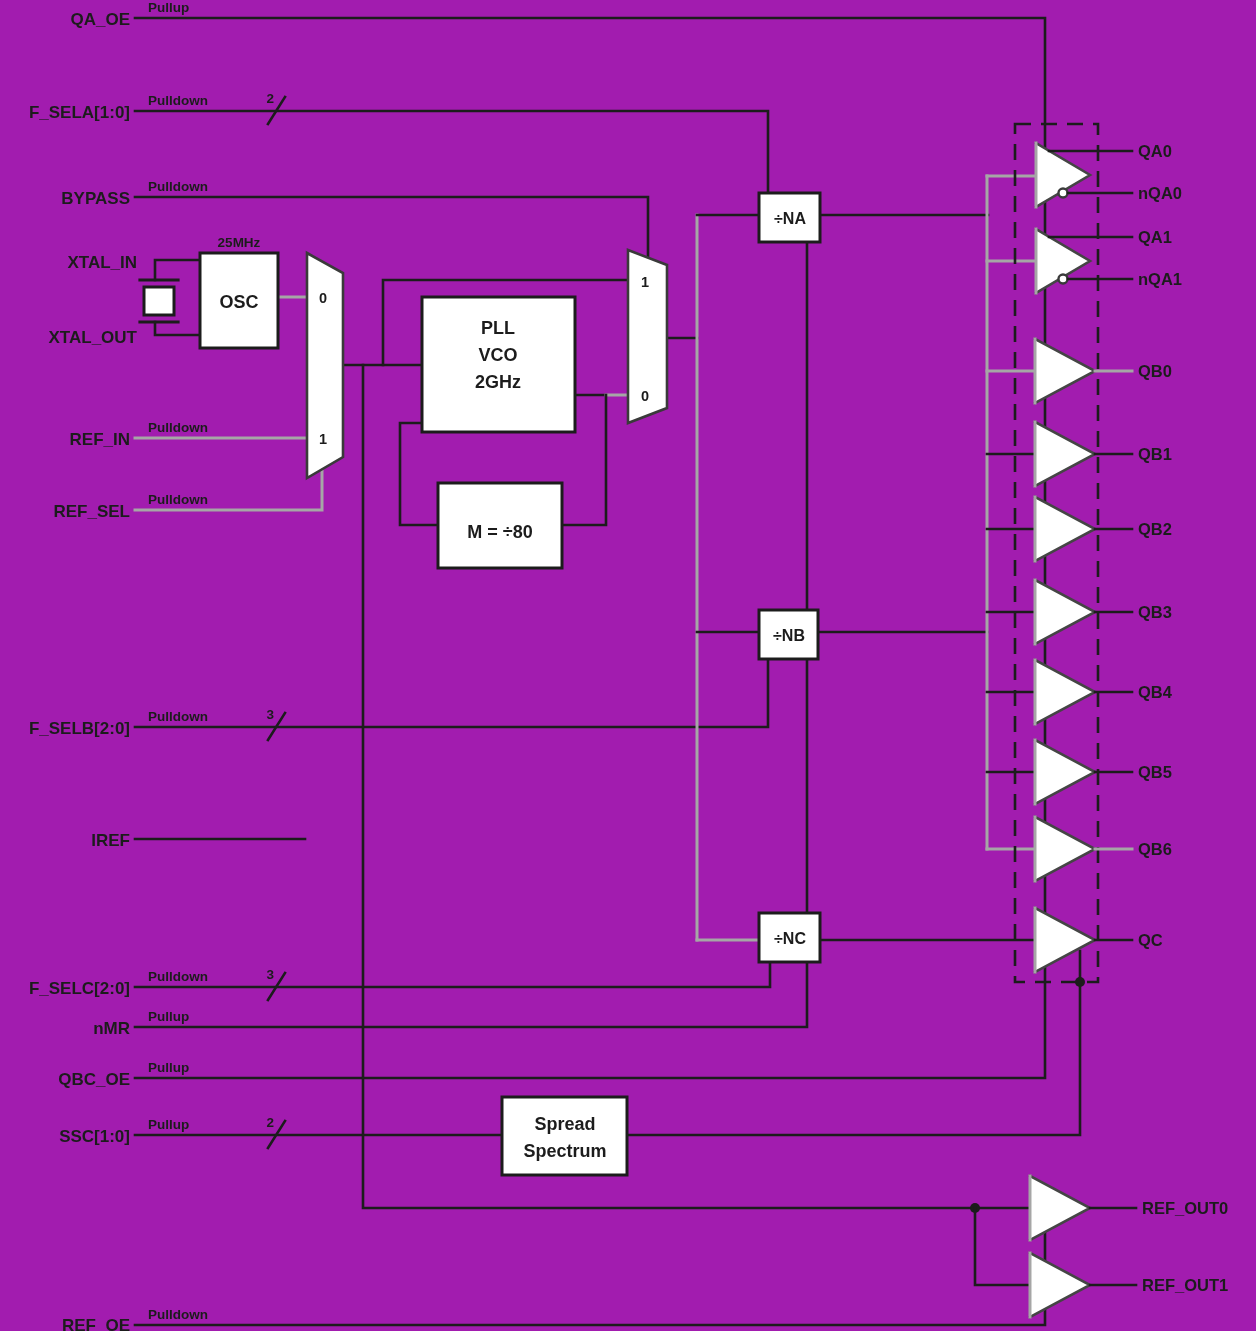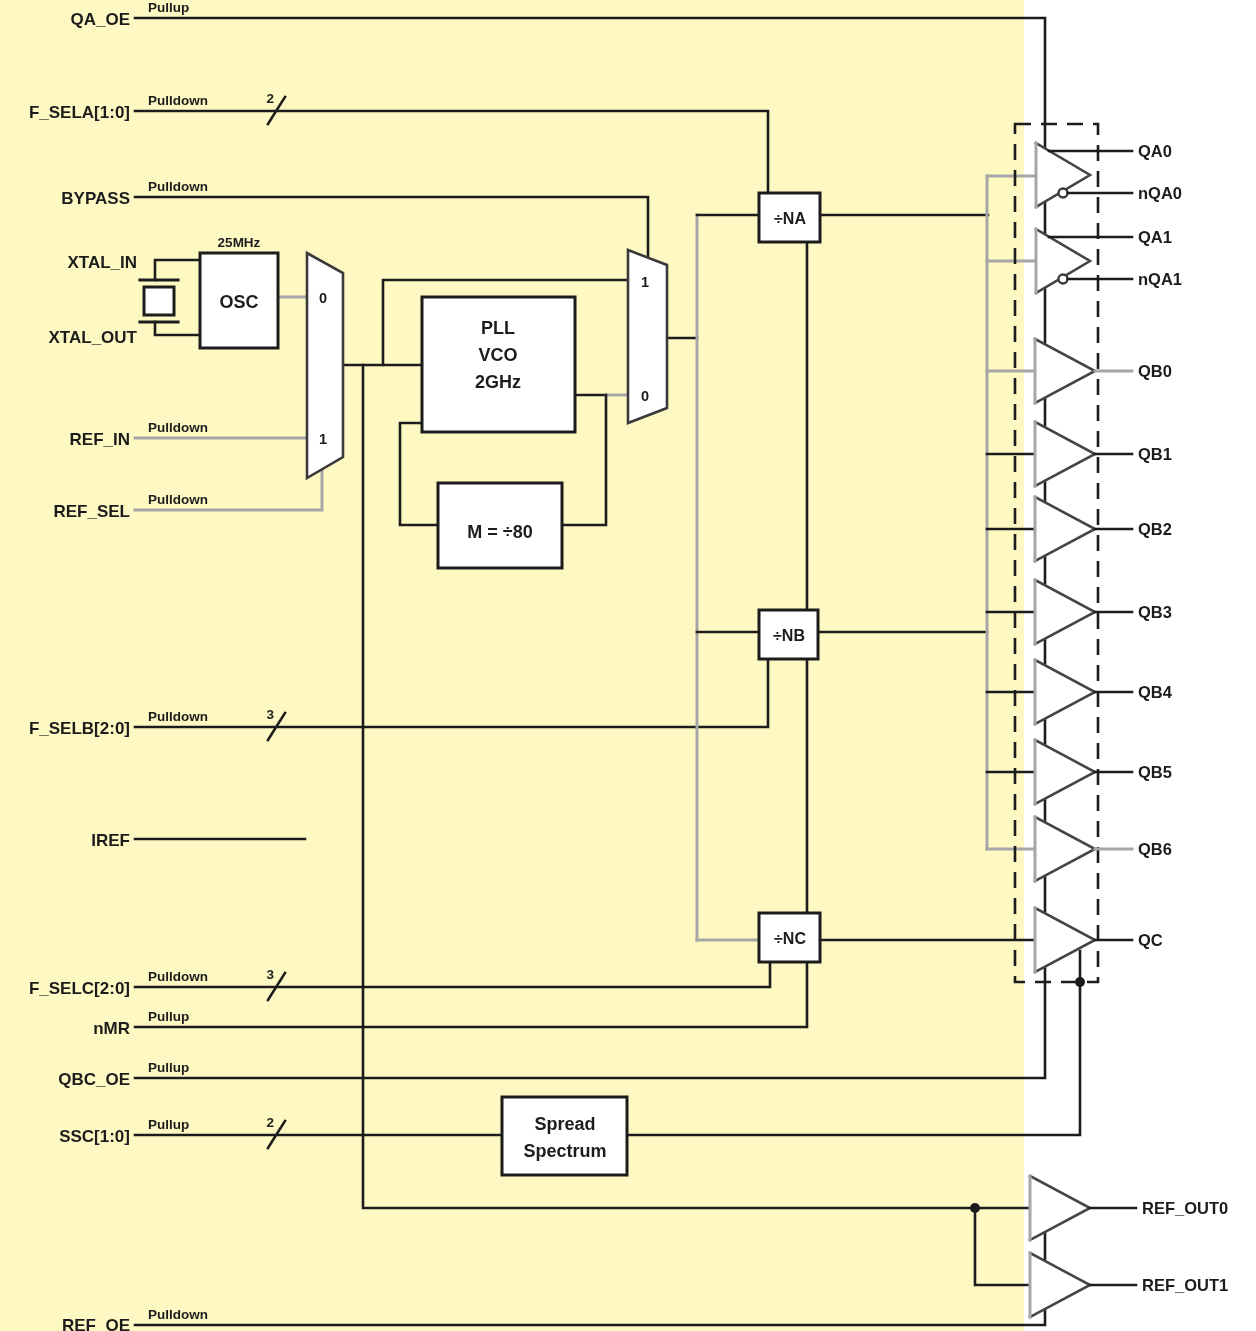--- a/index.html
+++ b/index.html
@@ -1,16 +1,16 @@
 <!DOCTYPE html>
 <html><head>
 <meta charset="utf-8">
 <style>
   html,body{margin:0;padding:0;background:#ffffff;}
-  .page{width:1024px;height:1331px;background:#fef9c3;position:relative;}
+  .page{width:1256px;height:1331px;background:#a21caf;position:relative;}
   svg{display:block;}
   
   .w  {stroke:#1c1c1c;stroke-width:2.6;fill:none;stroke-linecap:square;}
   .gw {stroke:#a6a6a6;stroke-width:3;fill:none;stroke-linecap:square;}
   .box{fill:#ffffff;stroke:#1c1c1c;stroke-width:3;}
   .mux{fill:#ffffff;stroke:#3a3a3a;stroke-width:2.6;stroke-linejoin:miter;}
   .trifill{fill:#ffffff;stroke:none;}
   .trislant{stroke:#454545;stroke-width:2.6;fill:none;stroke-linejoin:miter;stroke-linecap:square;}
   .dash{fill:none;stroke:#1c1c1c;stroke-width:2.6;stroke-dasharray:16 10;}
   .dot{fill:#1c1c1c;stroke:none;}

